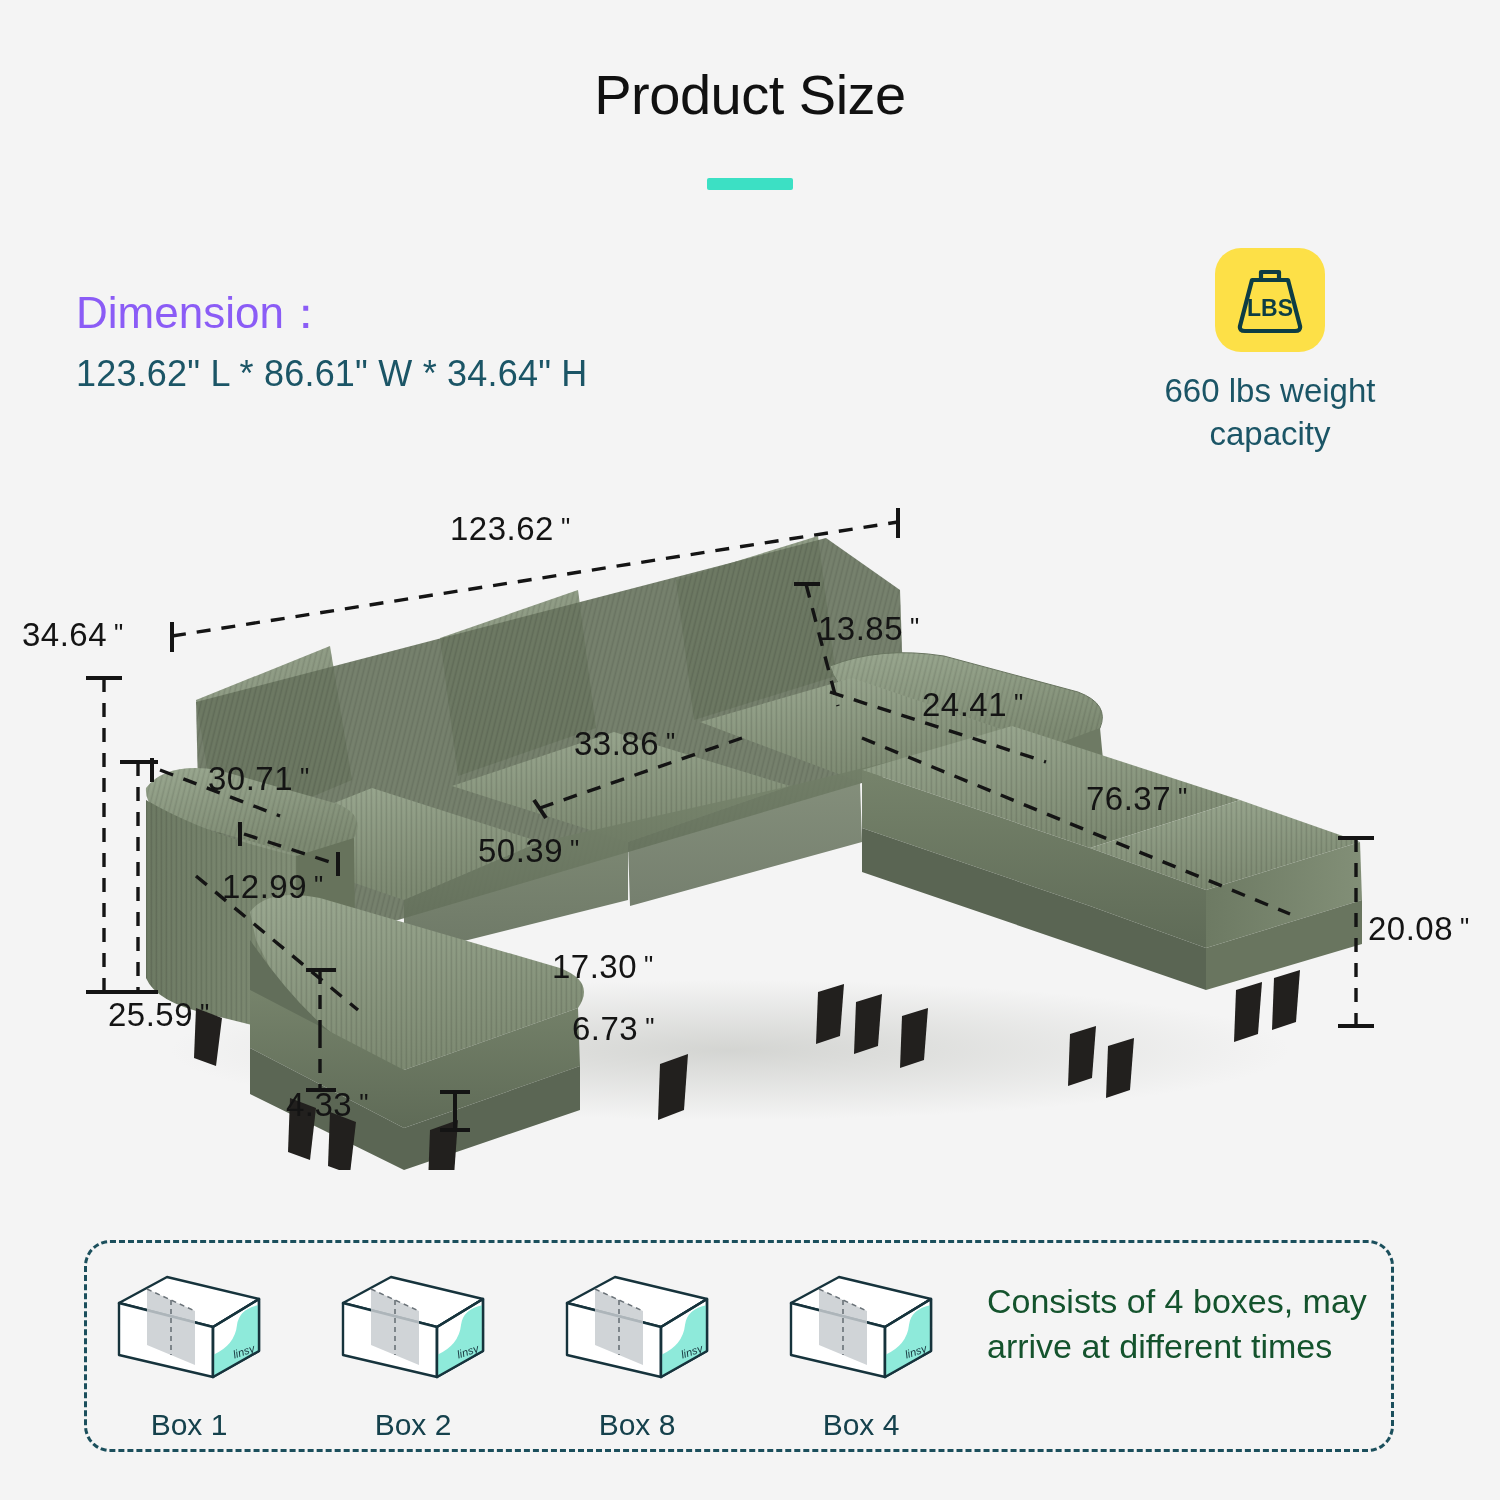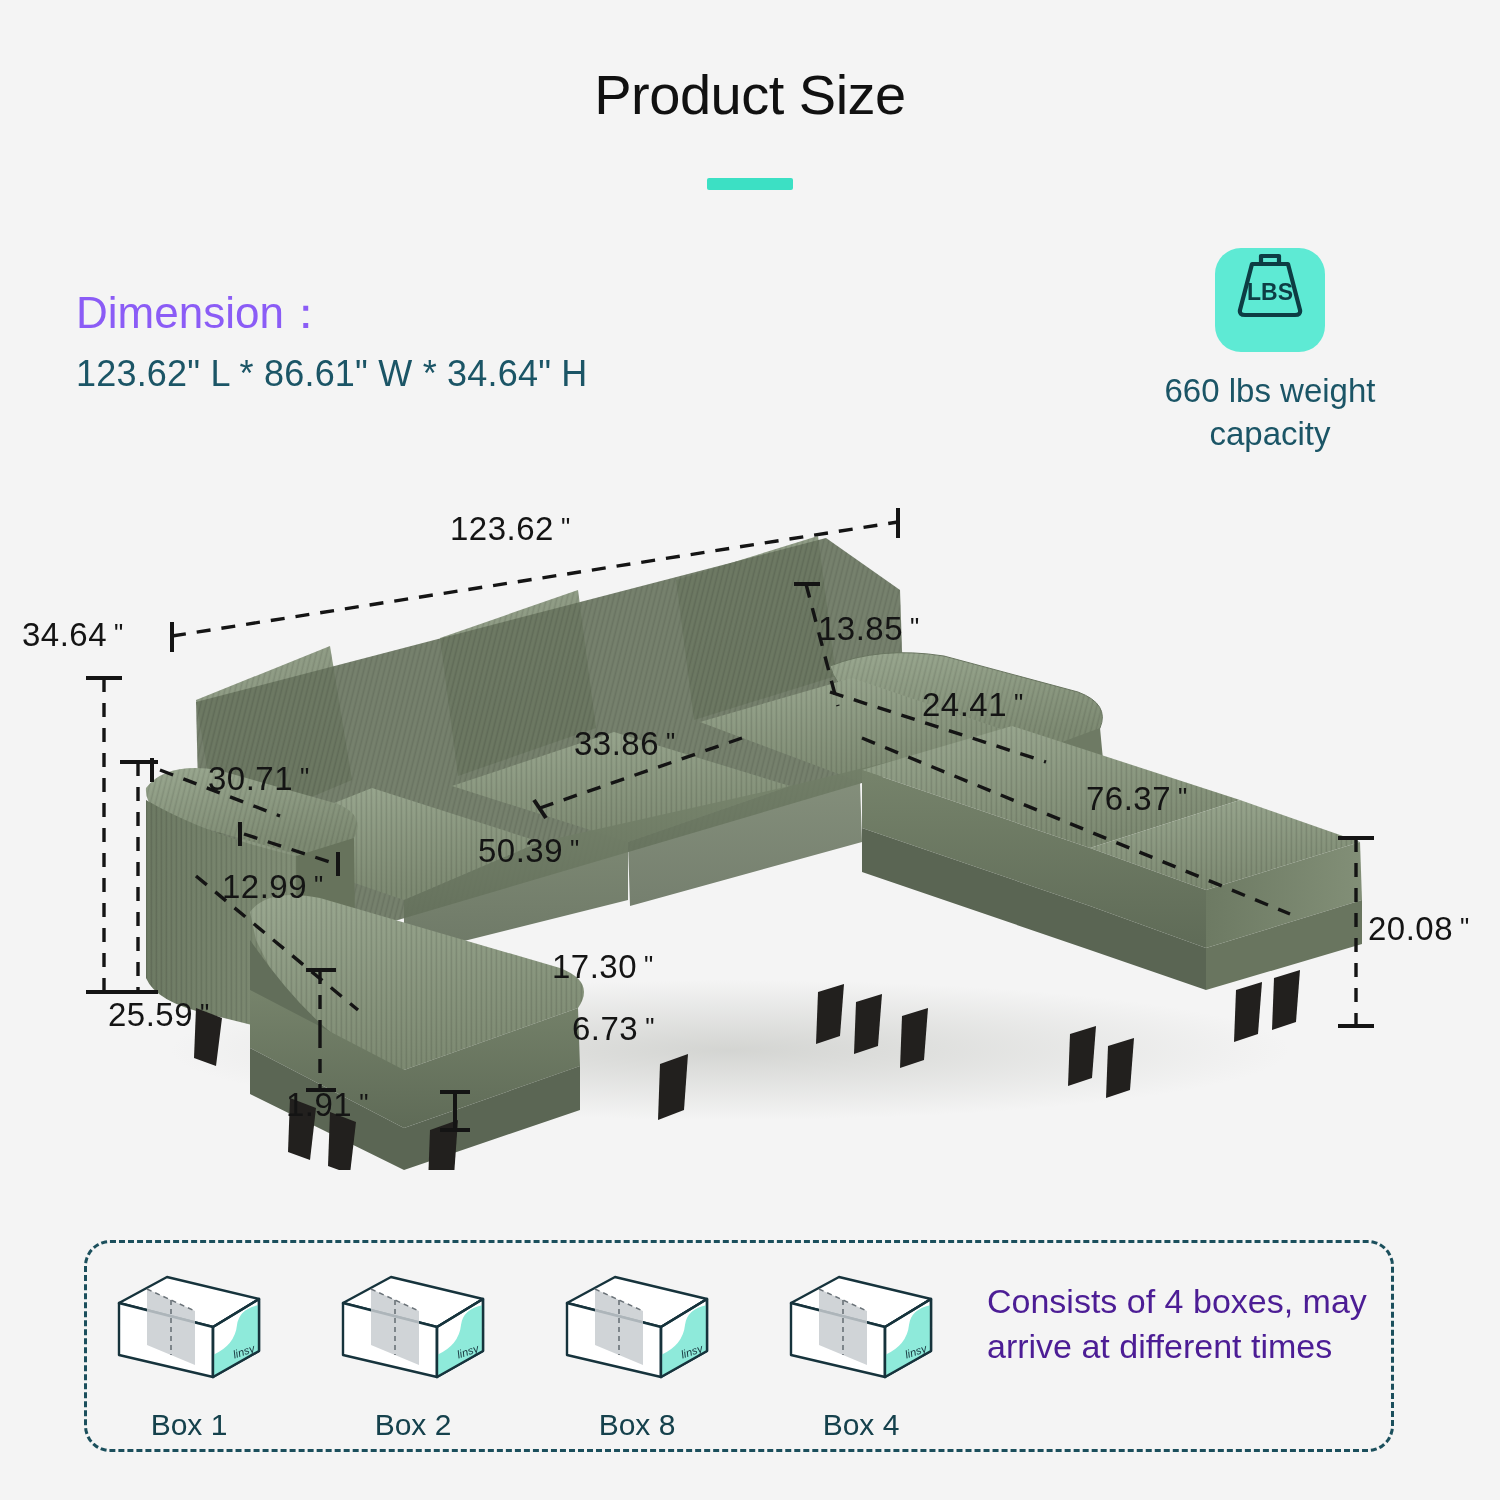--- a/index.html
+++ b/index.html
@@ -35,22 +35,22 @@
     margin-top:14px;
     font-size:36px; font-weight:400; color:#1b5566; letter-spacing:0.2px;
   }
 
   
   #weight-block {
     position:absolute; left:1090px; top:248px; width:360px; text-align:center;
   }
   #weight-badge {
     width:110px; height:104px; margin:0 auto;
-    background:#5eead4; border-radius:26px;
-    display:flex; justify-content:center;
+    background:#fde047; border-radius:26px;
+    display:flex; align-items:center; justify-content:center;
   }
   #weight-caption {
     margin-top:18px; font-size:33px; line-height:1.3; color:#1b5566;
   }
 
   
   #sofa-stage {
     position:absolute; left:0; top:470px; width:1500px; height:700px;
   }
   #sofa-svg { position:absolute; left:0; top:0; }
@@ -72,21 +72,21 @@
   #boxes-row {
     position:absolute; left:22px; top:16px;
     display:flex; gap:64px;
   }
   .box-item { width:160px; text-align:center; }
   .box-label {
     margin-top:17px; font-size:30px; color:#15414c; font-weight:400;
   }
   #boxes-note {
     position:absolute; left:900px; top:36px; width:420px;
-    font-size:34px; line-height:1.32; color:#4c1d95;
+    font-size:34px; line-height:1.32; color:#14532d;
   }
 </style>
 </head>
 <body>
 
 <div id="page-title">Product Size</div>
 <div id="title-underline"></div>
 
 <div id="dimension-block">
   <div id="dimension-heading">Dimension：</div>
@@ -272,21 +272,21 @@
   <div class="dim-label" style="left:22px; top:146px;"><span>34.64</span><span class="unit">"</span></div>
   <div class="dim-label" style="left:208px; top:290px;"><span>30.71</span><span class="unit">"</span></div>
   <div class="dim-label" style="left:222px; top:398px;"><span>12.99</span><span class="unit">"</span></div>
   <div class="dim-label" style="left:574px; top:255px;"><span>33.86</span><span class="unit">"</span></div>
   <div class="dim-label" style="left:818px; top:140px;"><span>13.85</span><span class="unit">"</span></div>
   <div class="dim-label" style="left:922px; top:216px;"><span>24.41</span><span class="unit">"</span></div>
   <div class="dim-label" style="left:1086px; top:310px;"><span>76.37</span><span class="unit">"</span></div>
   <div class="dim-label" style="left:478px; top:362px;"><span>50.39</span><span class="unit">"</span></div>
   <div class="dim-label" style="left:552px; top:478px;"><span>17.30</span><span class="unit">"</span></div>
   <div class="dim-label" style="left:572px; top:540px;"><span>6.73</span><span class="unit">"</span></div>
-  <div class="dim-label" style="left:286px; top:616px;"><span>1.91</span><span class="unit">"</span></div>
+  <div class="dim-label" style="left:286px; top:616px;"><span>4.33</span><span class="unit">"</span></div>
   <div class="dim-label" style="left:108px; top:526px;"><span>25.59</span><span class="unit">"</span></div>
   <div class="dim-label" style="left:1368px; top:440px;"><span>20.08</span><span class="unit">"</span></div>
 </div>
 
 <div id="boxes-panel">
   <div id="boxes-row">
 
     <div class="box-item">
       <svg width="160" height="128" viewBox="0 0 160 128">
         <path d="M10 44 L58 18 L150 40 L104 68 Z" fill="#ffffff" stroke="#16333c" stroke-width="2.4" stroke-linejoin="round"></path>

